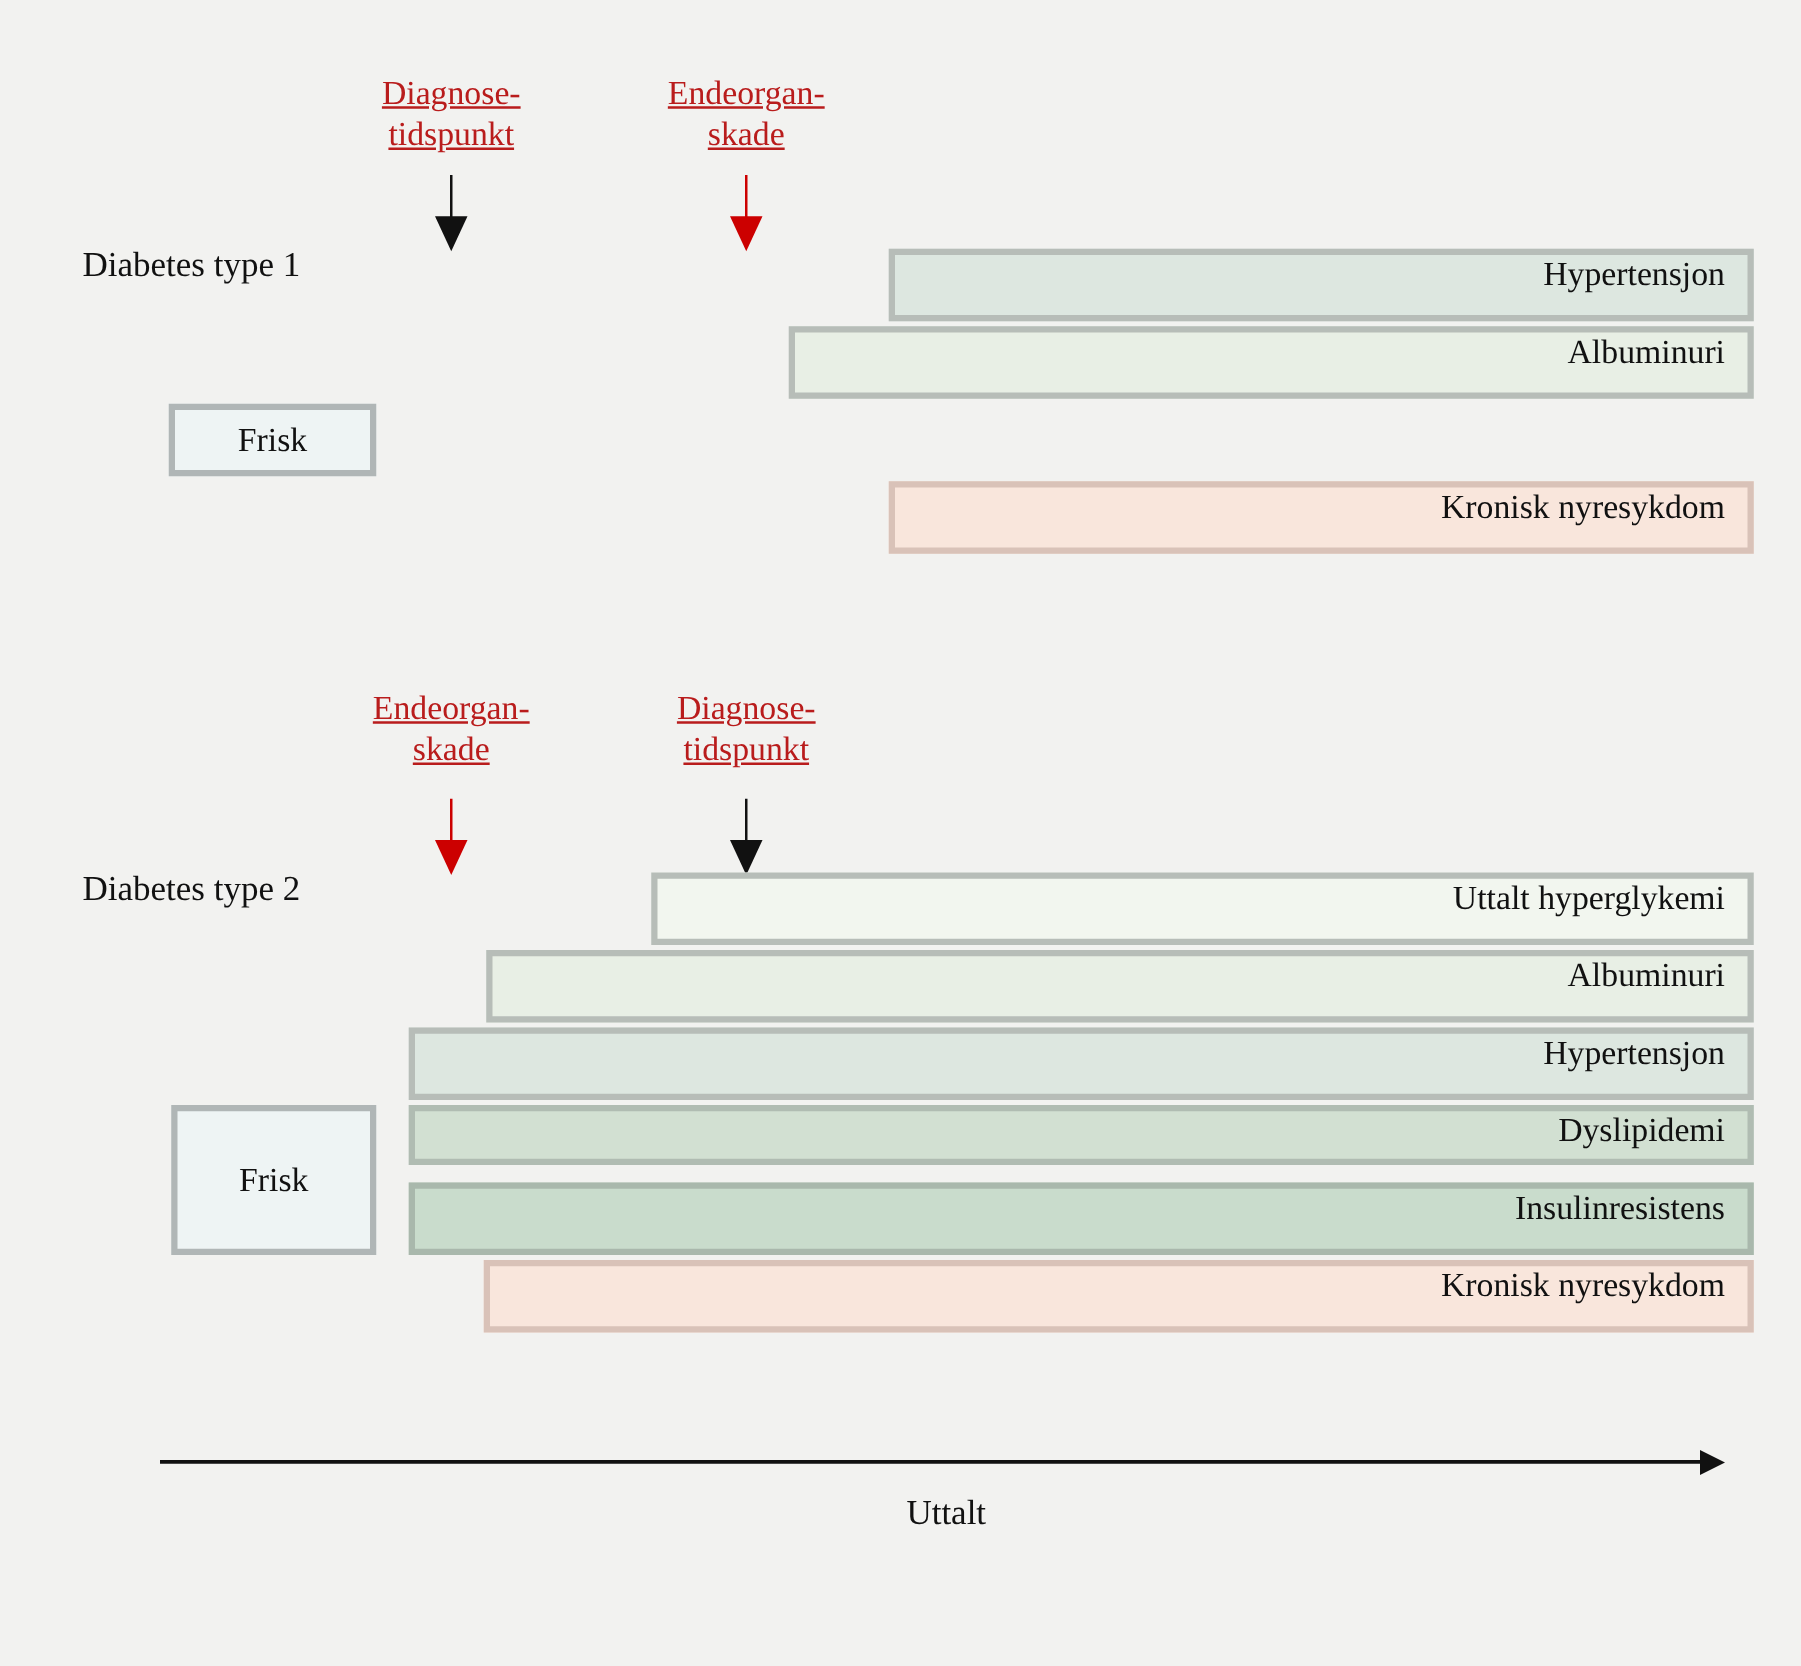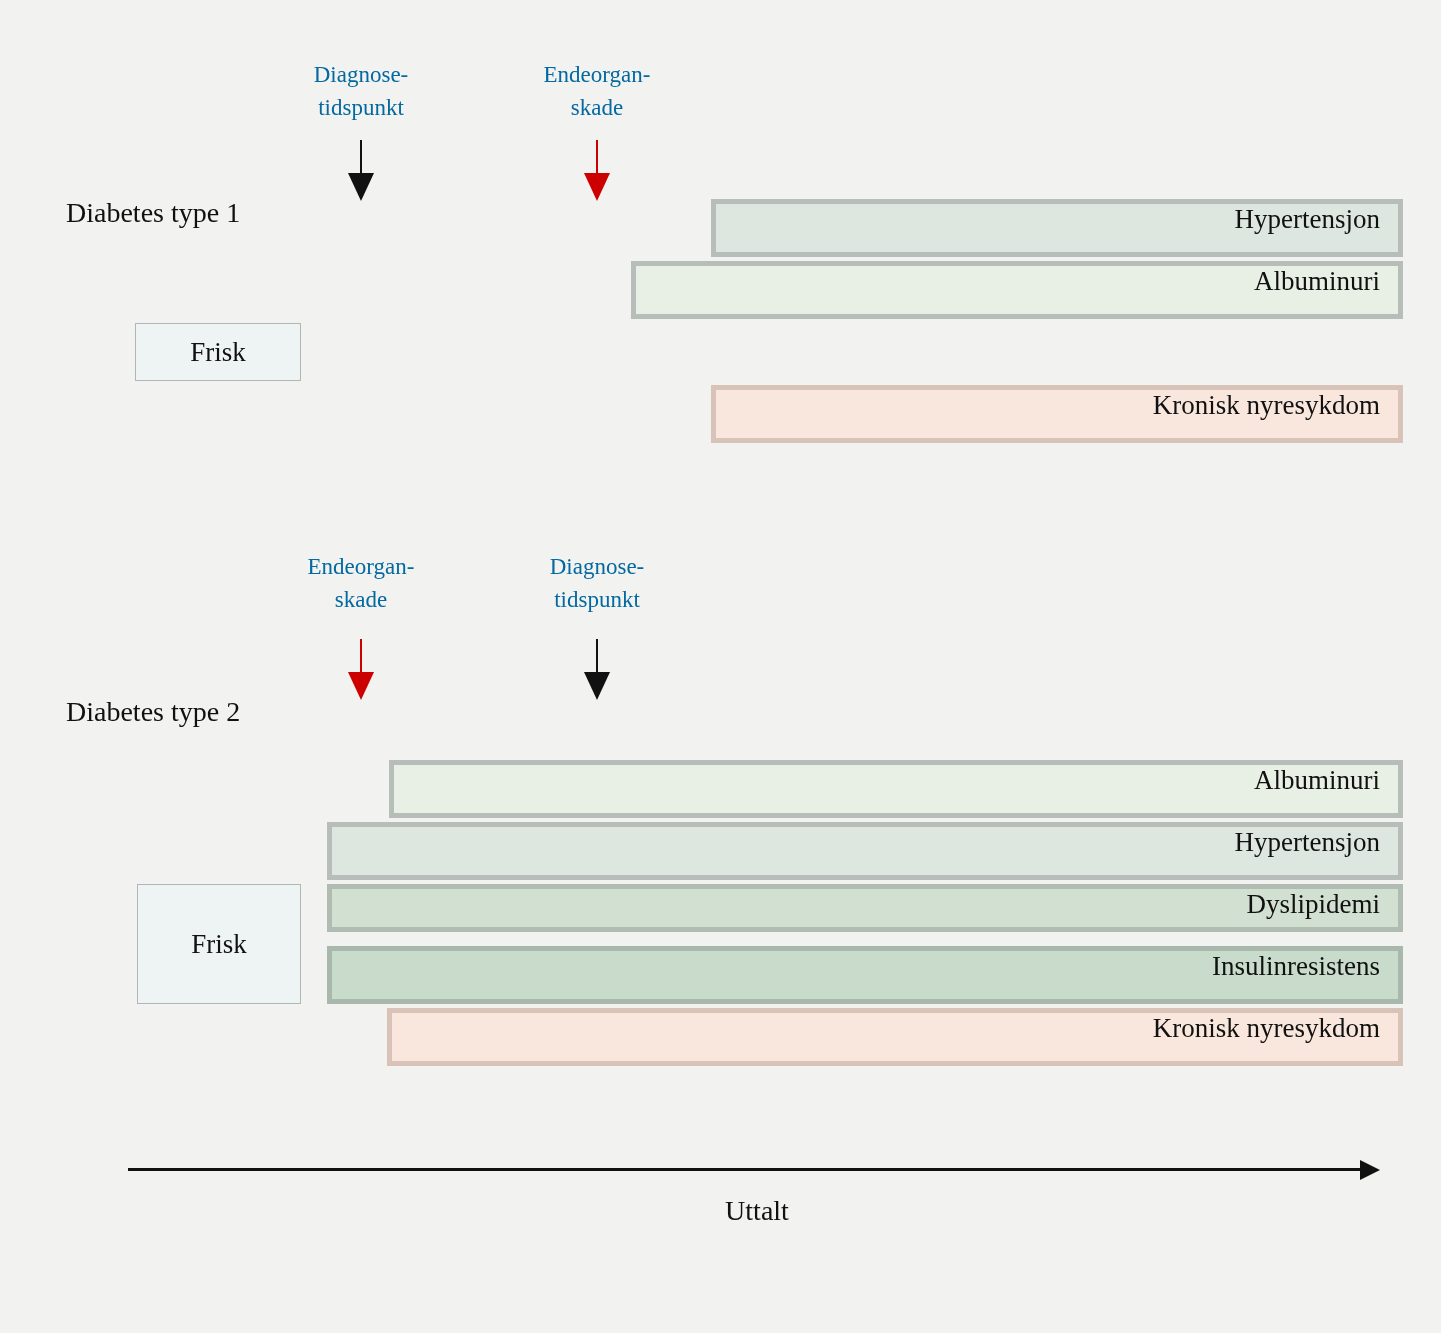--- a/index.html
+++ b/index.html
@@ -8,24 +8,25 @@
     background:#f2f2f0;
     font-family:"Liberation Serif","DejaVu Serif",serif;
     color:#111;
     position:relative;
     overflow:hidden;
   }
   #stage { position:absolute; left:0; top:0; width:1441px; height:1333px; }
 
   .marker { position:absolute; text-align:center; }
   .marker .mtext {
-    font-size:23px;
+    font-size:27px;
     line-height:33px;
     white-space:pre-line;
-    color:#0369a1;
+    color:#b91c1c;
+    text-decoration:underline;
   }
   .arrow { position:absolute; }
   .arrow .shaft { position:absolute; left:50%; transform:translateX(-50%); width:2px; }
   .arrow .head {
     position:absolute; left:50%; transform:translateX(-50%);
     width:0; height:0;
     border-left:13px solid transparent;
     border-right:13px solid transparent;
   }
   .arrow.black .shaft { background:#111; }
@@ -49,21 +50,21 @@
     margin-left:24px;
   }
   .bar .blabel {
     font-size:27px;
     padding-right:18px;
     white-space:nowrap;
     color:#111;
   }
   .frisk {
     position:absolute;
-    border:1px solid #4d7c0f;
+    border:5px solid #4d7c0f;
     box-sizing:border-box;
     display:flex;
     align-items:center;
     justify-content:center;
     z-index:3;
   }
   .frisk .blabel { font-size:27px; color:#111; }
 
   .axis { position:absolute; }
   .axis .line { position:absolute; left:0; top:0; height:3px; background:#111; }
@@ -136,20 +137,23 @@
     <div class="mtext">Diagnose-
 tidspunkt</div>
   </div>
   <div class="arrow black" style="left:588px; top:639px; width:18px; height:62px;">
     <div class="shaft" style="top:0; height:34px;"></div>
     <div class="head" style="top:33px;"></div>
   </div>
 
   <div class="grouplabel" style="left:66px; top:696px;">Diabetes type 2</div>
 
+  <div class="bar" style="left:497px; top:698px; width:882px; height:58px; background:#f2f6ef; border-color:#b7bdb8;">
+    <span class="blabel">Uttalt hyperglykemi</span>
+  </div>
 
   <div class="bar" style="left:365px; top:760px; width:1014px; height:58px; background:#e8efe5; border-color:#b7bdb8;">
     <span class="blabel">Albuminuri</span>
   </div>
 
   <div class="bar" style="left:303px; top:822px; width:1076px; height:58px; background:#dde7e0; border-color:#b7bdb8;">
     <span class="blabel">Hypertensjon</span>
   </div>
 
   <div class="bar" style="left:303px; top:884px; width:1076px; height:48px; background:#d2e0d2; border-color:#b0bcb2;">

